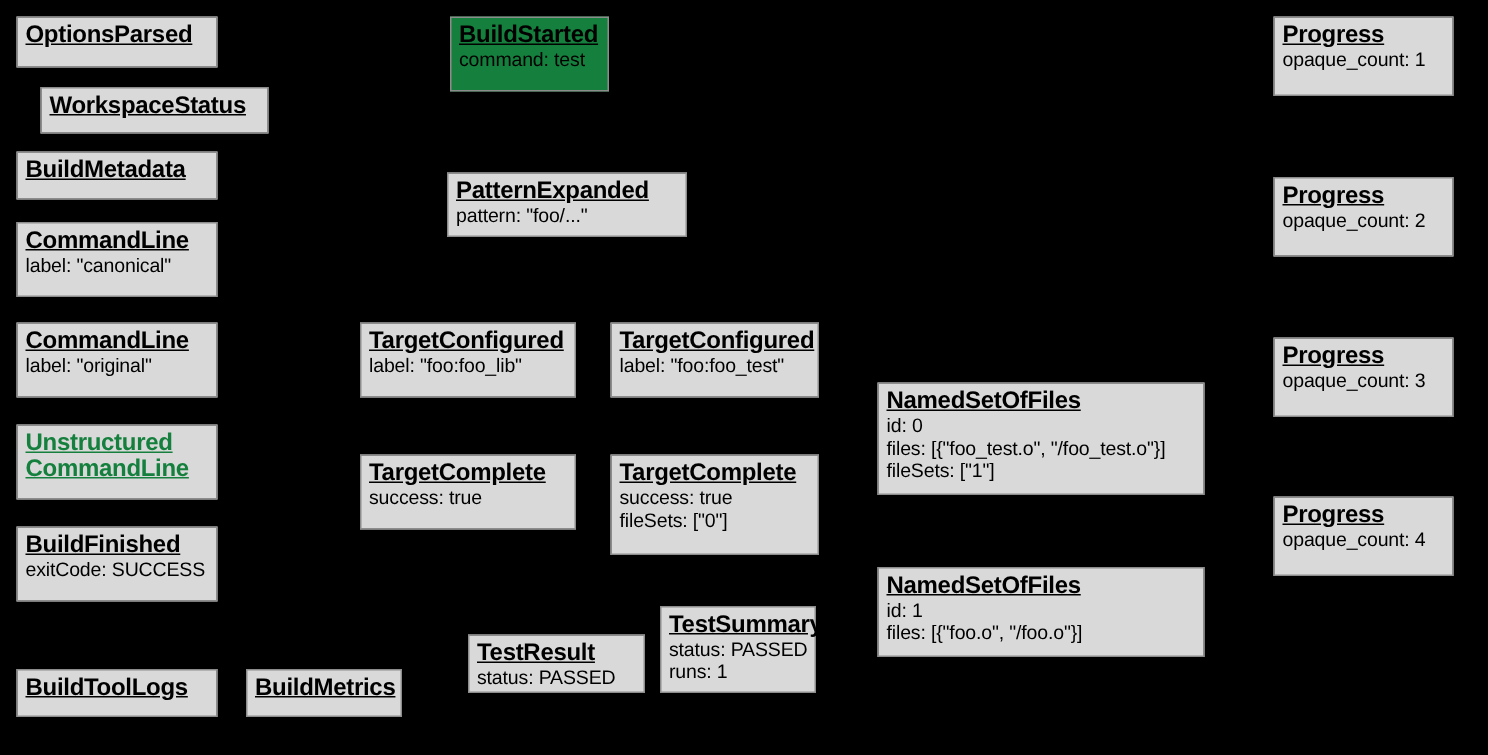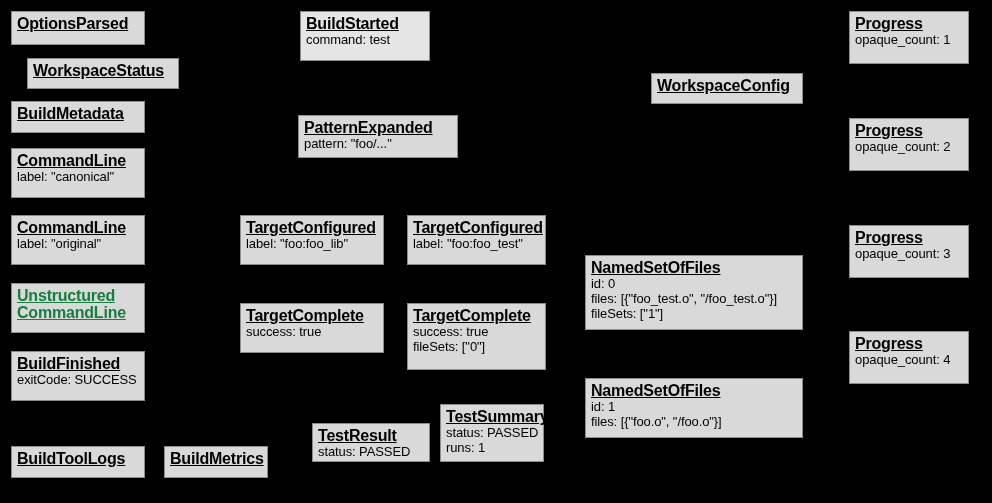--- a/index.html
+++ b/index.html
@@ -67,21 +67,21 @@
     <div class="node" style="left: 11px; top: 351px; width: 134px; height: 50px; background: rgb(217, 217, 217); border-color: rgb(140, 140, 140); color: rgb(0, 0, 0);">
       <div class="node-title">BuildFinished</div>
       <div class="node-field">exitCode: SUCCESS</div>
     </div>
     <div class="node" style="left: 11px; top: 446px; width: 134px; height: 32px; background: rgb(217, 217, 217); border-color: rgb(140, 140, 140); color: rgb(0, 0, 0);">
       <div class="node-title">BuildToolLogs</div>
     </div>
     <div class="node" style="left: 164px; top: 446px; width: 104px; height: 32px; background: rgb(217, 217, 217); border-color: rgb(140, 140, 140); color: rgb(0, 0, 0);">
       <div class="node-title">BuildMetrics</div>
     </div>
-    <div class="node" style="left: 300px; top: 11px; width: 130px; height: 50px; background: #e5e5e5; border-color: rgb(140, 140, 140); color: rgb(0, 0, 0);">
+    <div class="node" style="left: 300px; top: 11px; width: 106px; height: 50px; background: #15803d; border-color: rgb(140, 140, 140); color: rgb(0, 0, 0);">
       <div class="node-title">BuildStarted</div>
       <div class="node-field">command: test</div>
     </div>
     <div class="node" style="left: 298px; top: 115px; width: 160px; height: 43px; background: rgb(217, 217, 217); border-color: rgb(140, 140, 140); color: rgb(0, 0, 0);">
       <div class="node-title">PatternExpanded</div>
       <div class="node-field">pattern: "foo/..."</div>
     </div>
     <div class="node" style="left: 240px; top: 215px; width: 144px; height: 50px; background: rgb(217, 217, 217); border-color: rgb(140, 140, 140); color: rgb(0, 0, 0);">
       <div class="node-title">TargetConfigured</div>
       <div class="node-field">label: "foo:foo_lib"</div>
@@ -101,23 +101,20 @@
     </div>
     <div class="node" style="left: 312px; top: 423px; width: 118px; height: 39px; background: rgb(217, 217, 217); border-color: rgb(140, 140, 140); color: rgb(0, 0, 0);">
       <div class="node-title">TestResult</div>
       <div class="node-field">status: PASSED</div>
     </div>
     <div class="node" style="left: 440px; top: 404px; width: 104px; height: 58px; background: rgb(217, 217, 217); border-color: rgb(140, 140, 140); color: rgb(0, 0, 0);">
       <div class="node-title">TestSummary</div>
       <div class="node-field">status: PASSED</div>
       <div class="node-field">runs: 1</div>
     </div>
-    <div class="node" style="left: 651px; top: 73px; width: 152px; height: 31px; background: rgb(217, 217, 217); border-color: rgb(140, 140, 140); color: rgb(0, 0, 0);">
-      <div class="node-title">WorkspaceConfig</div>
-    </div>
     <div class="node" style="left: 585px; top: 255px; width: 218px; height: 75px; background: rgb(217, 217, 217); border-color: rgb(140, 140, 140); color: rgb(0, 0, 0);">
       <div class="node-title">NamedSetOfFiles</div>
       <div class="node-field">id: 0</div>
       <div class="node-field">files: [{"foo_test.o", "/foo_test.o"}]</div>
       <div class="node-field">fileSets: ["1"]</div>
     </div>
     <div class="node" style="left: 585px; top: 378px; width: 218px; height: 60px; background: rgb(217, 217, 217); border-color: rgb(140, 140, 140); color: rgb(0, 0, 0);">
       <div class="node-title">NamedSetOfFiles</div>
       <div class="node-field">id: 1</div>
       <div class="node-field">files: [{"foo.o", "/foo.o"}]</div>

